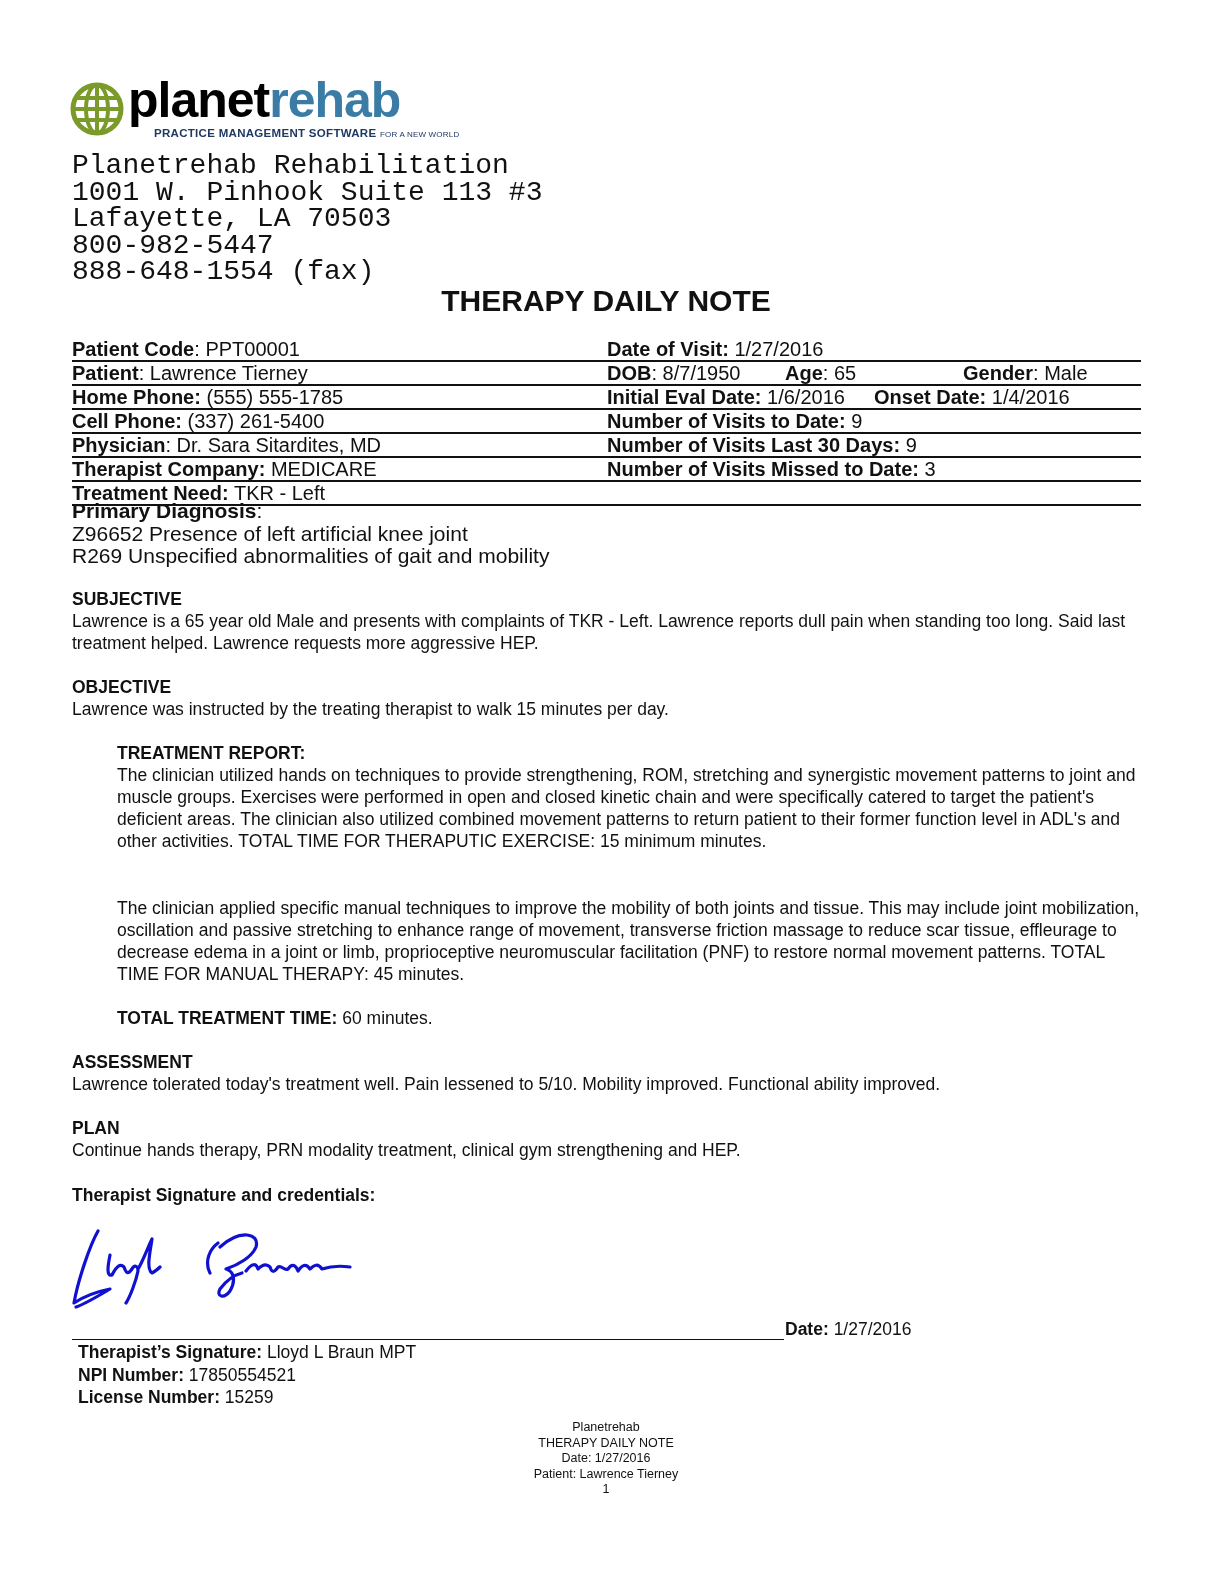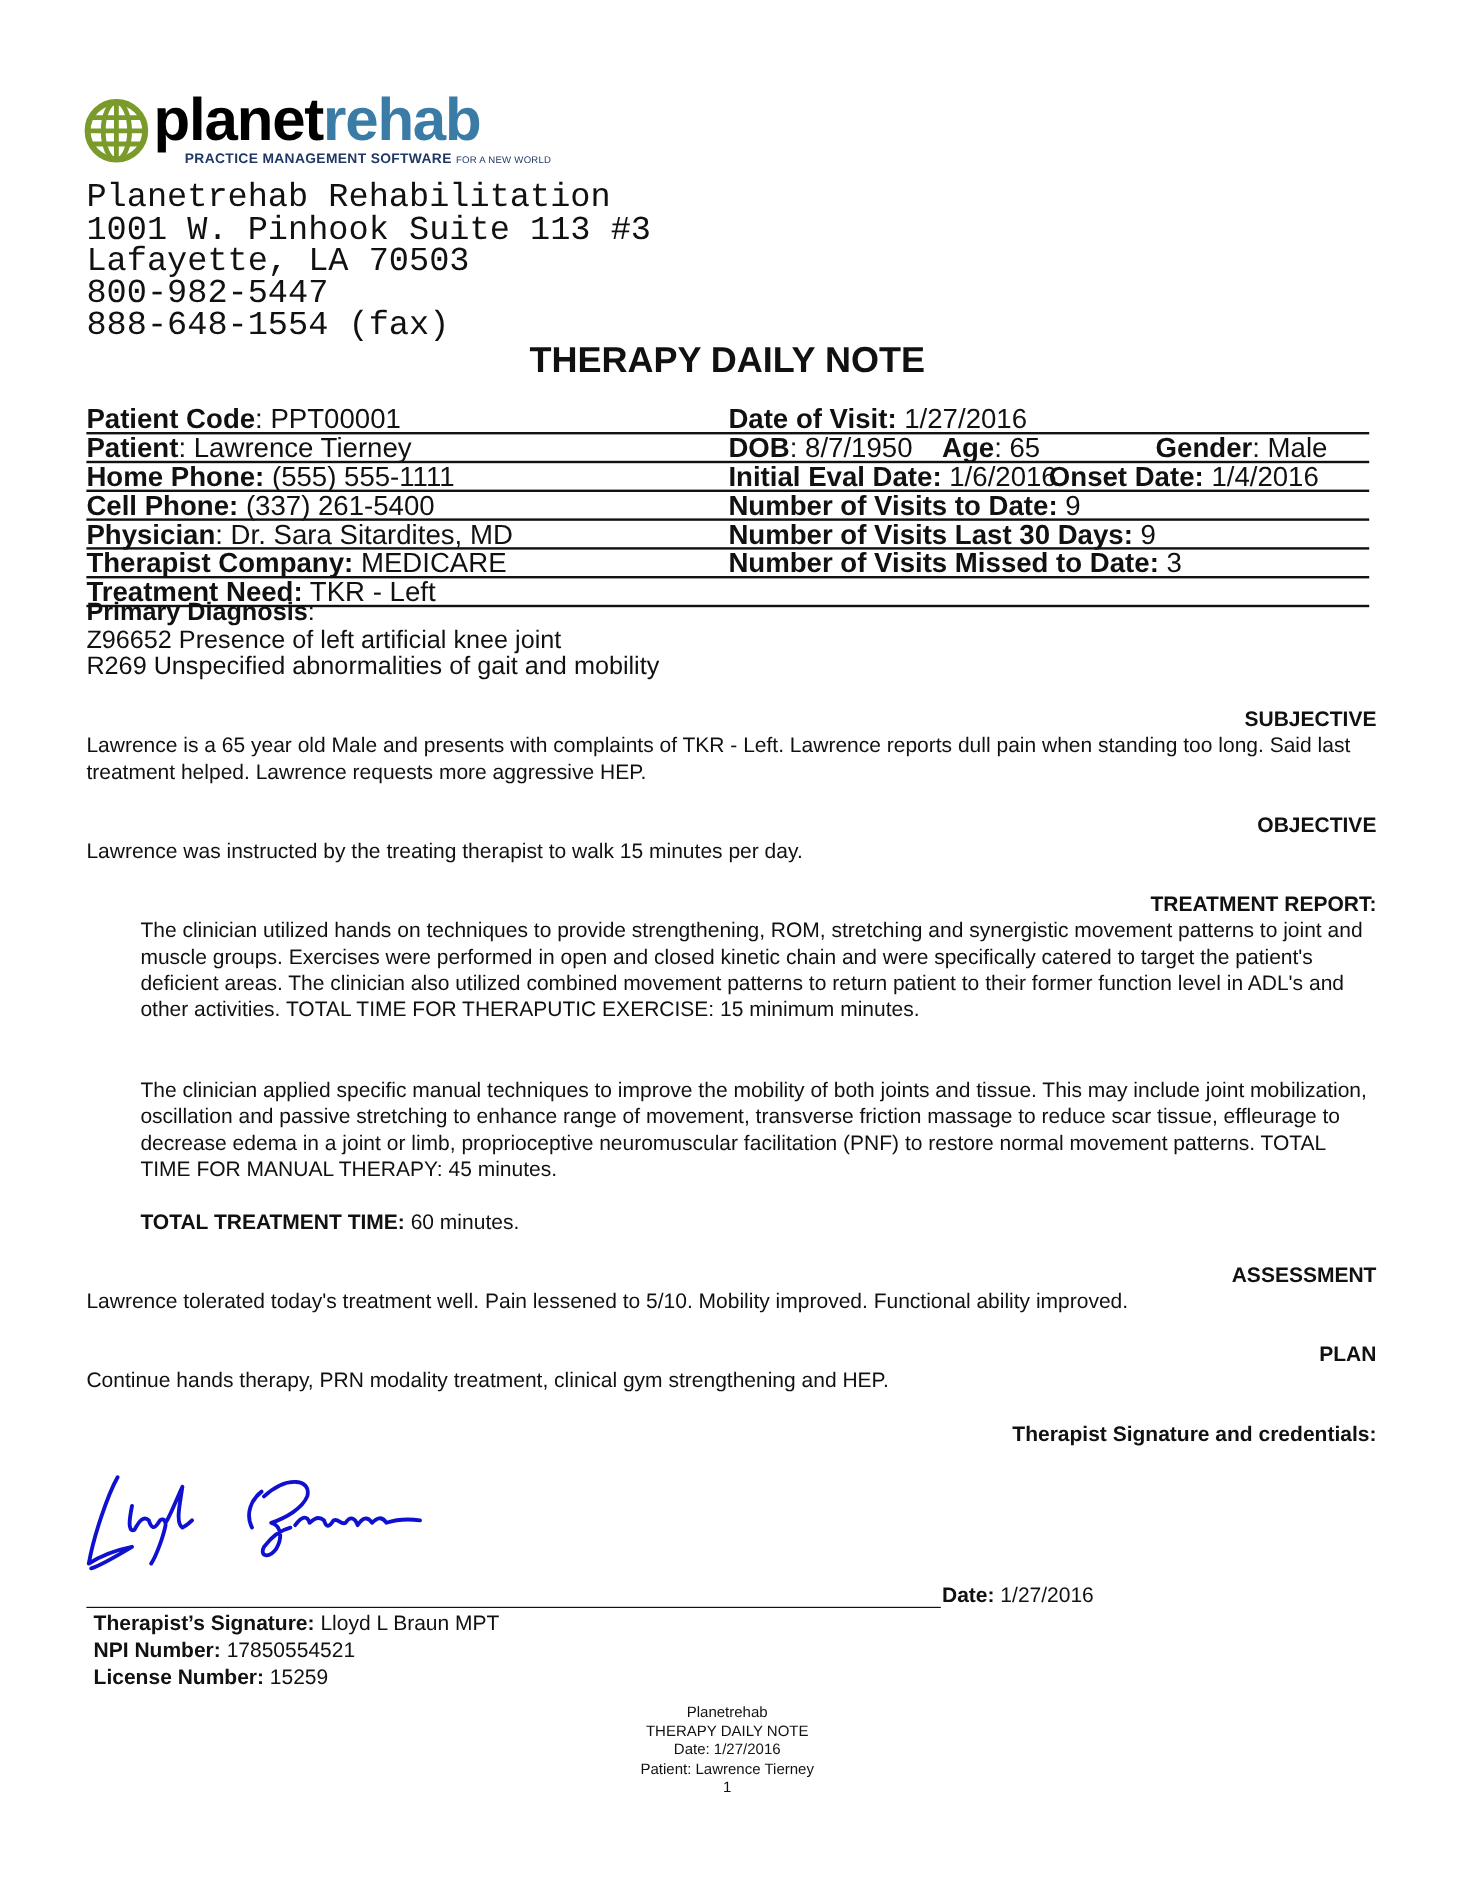--- a/index.html
+++ b/index.html
@@ -14,31 +14,31 @@
     .logo .word { position: absolute; left: 58px; top: -8px; font-weight: bold; font-size: 50px; letter-spacing: -1px; line-height: 56px; }
     .logo .word .p1 { color: #000000; }
     .logo .word .p2 { color: #3a7ca5; margin-top: 41px; }
     .logo .tag { position: absolute; left: 84px; top: 47px; font-weight: bold; font-size: 11.5px; color: #1f3864; letter-spacing: 0.3px; white-space: nowrap; }
     .logo .tag .small { font-size: 8px; font-weight: normal; letter-spacing: 0.2px; }
 
     .address { left: 72px; top: 153px; font-size: 28px; line-height: 26.5px; font-family: Liberation Mono, monospace; }
     .title { left: 0; width: 1212px; top: 284px; text-align: center; font-size: 30px; font-weight: bold; }
 
     .info-table { left: 72px; top: 338px; width: 1069px; }
-    .info-row { display: flex; height: 22px; line-height: 22px; font-size: 23px; border-bottom: 2px solid #111; }
+    .info-row { display: flex; height: 22px; line-height: 22px; font-size: 20px; border-bottom: 2px solid #111; }
     .info-row.last { border-bottom: 2px solid #111; gap: 40px; }
     .info-cell { flex: 0 0 auto; white-space: nowrap; }
     .col-left { width: 535px; }
     .col-right { flex: 1; display: flex; }
     b { font-weight: bold; }
 
     .diag { left: 72px; top: 500px; font-size: 21px; line-height: 22.5px; }
 
     .section { position: absolute; left: 72px; width: 1075px; font-size: 17.5px; line-height: 22px; }
-    .section h3 { margin: 0; font-size: 17.5px; font-weight: bold; line-height: 22px; text-align: right; }
+    .section h3 { margin: 0; font-size: 17.5px; font-weight: bold; line-height: 22px; }
     .section p { margin: 0; }
     .indent { left: 117px; width: 1030px; }
 
     .signature { left: 70px; top: 1225px; width: 290px; height: 90px; }
     .sig-line { left: 72px; top: 1339px; width: 712px; border-top: 1.5px solid #111; }
     .sig-date { left: 785px; top: 1319px; font-size: 17.5px; }
     .sig-info { left: 78px; top: 1341px; font-size: 17.5px; line-height: 22.5px; }
 
     .footer { left: 0; width: 1212px; top: 1420px; text-align: center; font-size: 12.5px; line-height: 15.5px; }
   </style>
@@ -75,21 +75,21 @@
   </div>
   <div class="info-row">
     <div class="info-cell col-left"><b>Patient</b>: <span>Lawrence Tierney</span></div>
     <div class="info-cell col-right">
       <span style="width:178px;display:inline-block"><b>DOB</b>: <span>8/7/1950</span></span>
       <span style="width:178px;display:inline-block"><b>Age</b>: <span>65</span></span>
       <span><b>Gender</b>: <span>Male</span></span>
     </div>
   </div>
   <div class="info-row">
-    <div class="info-cell col-left"><b>Home Phone:</b> <span>(555) 555-1111</span></div>
+    <div class="info-cell col-left"><b>Home Phone:</b> <span>(555) 555-1785</span></div>
     <div class="info-cell col-right">
       <span style="width:267px;display:inline-block"><b>Initial Eval Date:</b> <span>1/6/2016</span></span>
       <span><b>Onset Date:</b> <span>1/4/2016</span></span>
     </div>
   </div>
   <div class="info-row">
     <div class="info-cell col-left"><b>Cell Phone:</b> <span>(337) 261-5400</span></div>
     <div class="info-cell col-right"><b>Number of Visits to Date:</b>&nbsp;<span>9</span></div>
   </div>
   <div class="info-row">

